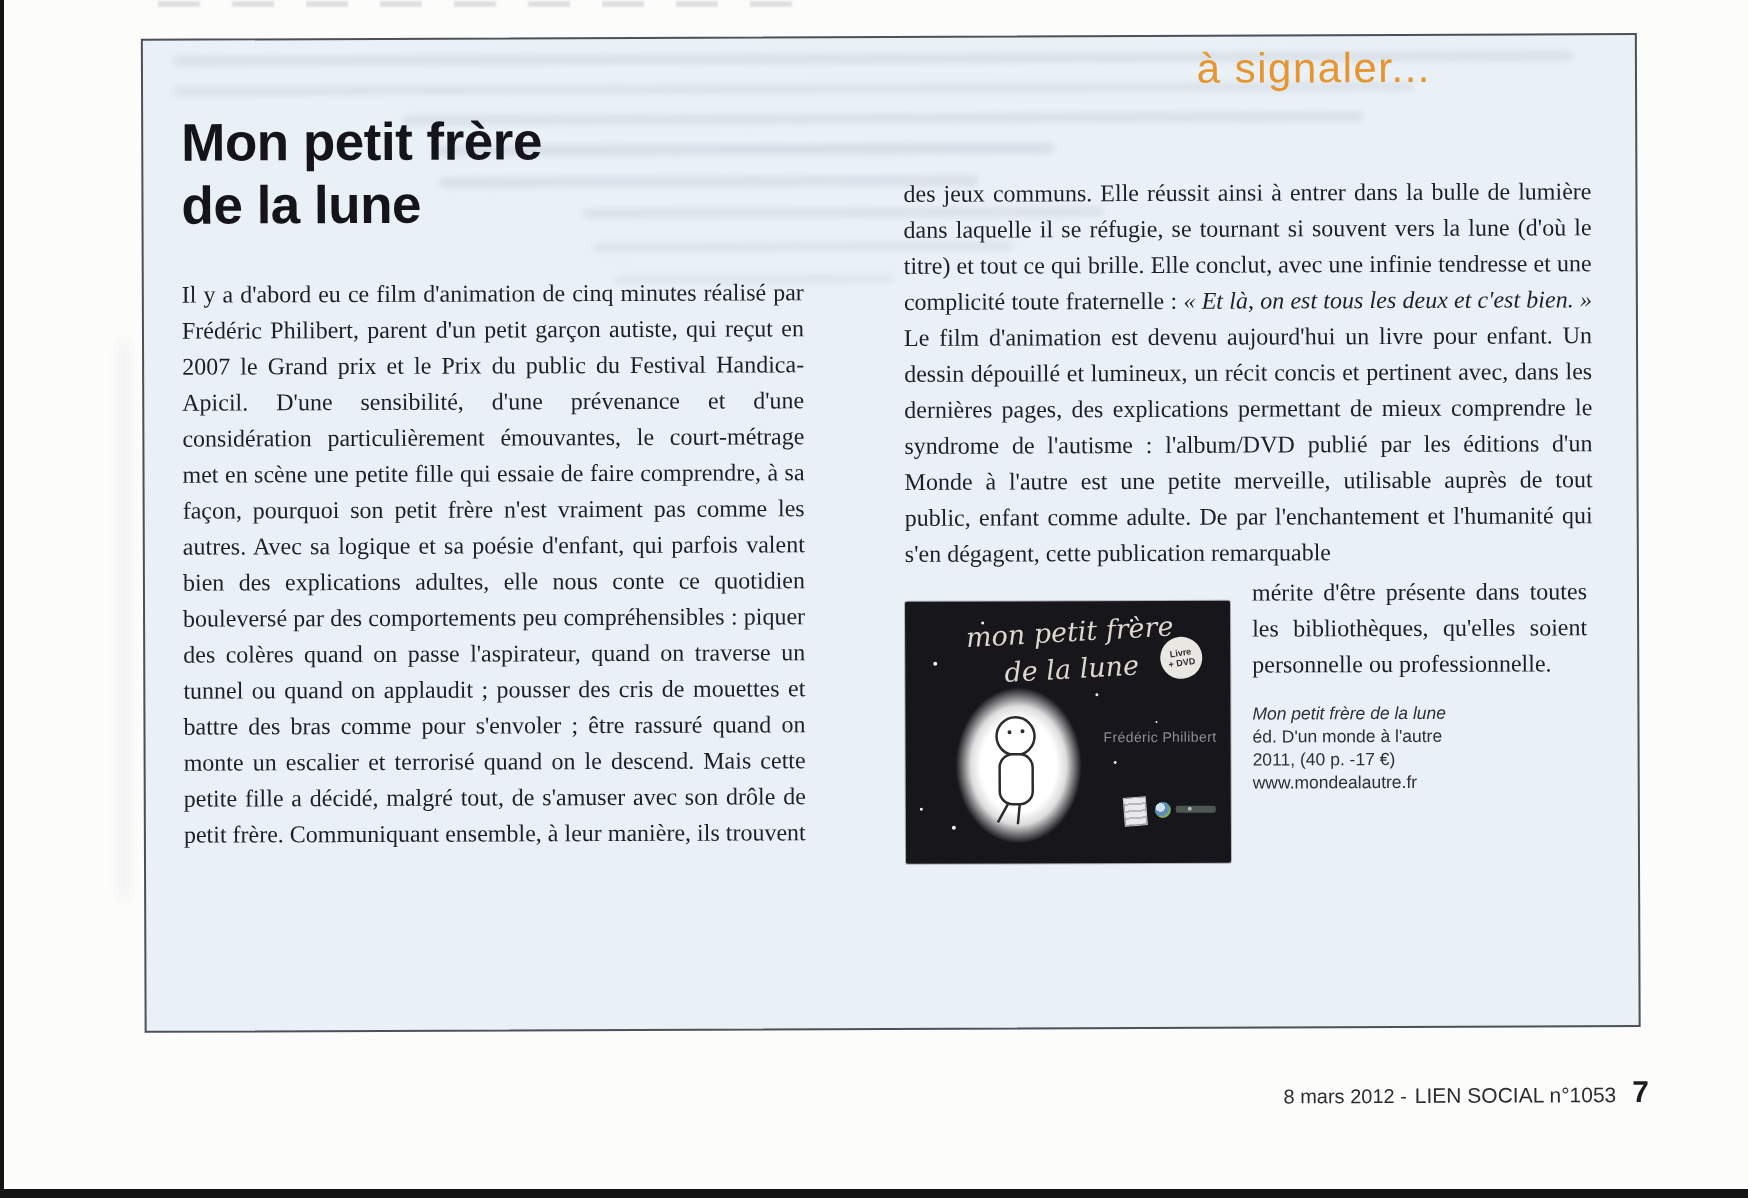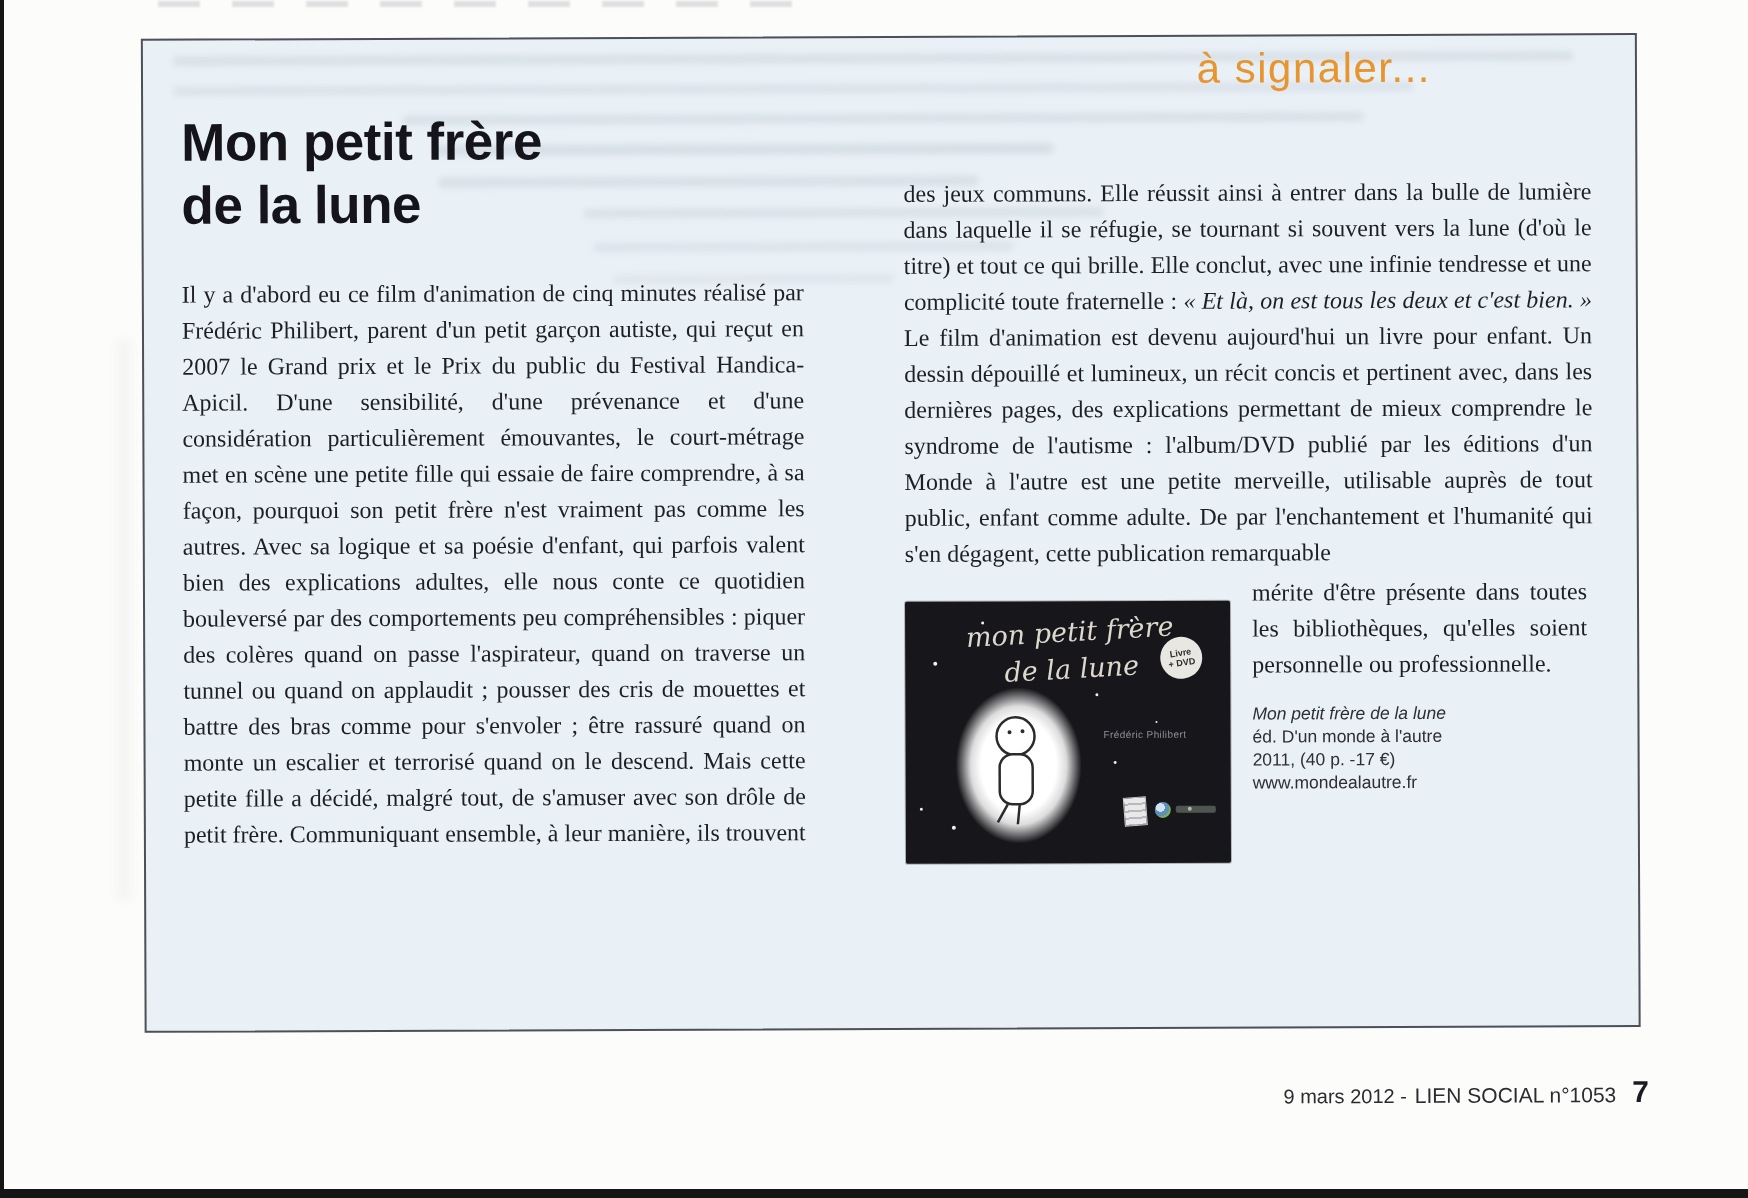--- a/index.html
+++ b/index.html
@@ -63,21 +63,21 @@
     display:flex; flex-direction:column; align-items:center; justify-content:center;
     font-size:9px; font-weight:700; line-height:10px; transform:rotate(-8deg);
   }
   .oval {
     position:absolute; left:50px; top:86px; width:126px; height:156px; border-radius:50%;
     background:radial-gradient(50% 50% at 50% 50%, #ffffff 60%, rgba(255,255,255,.85) 76%, rgba(255,255,255,0) 100%);
   }
   .child { position:absolute; left:50%; top:50%; transform:translate(-50%,-46%); }
   .cover-author {
     position:absolute; left:198px; top:128px;
-    font-size:10px; letter-spacing:.4px; color:#8e8e98;
+    font-size:14px; letter-spacing:.4px; color:#8e8e98;
   }
   .logo-sq {
     position:absolute; left:218px; top:196px; width:21px; height:27px; transform:rotate(-4deg);
     background:repeating-linear-gradient(#e9e9e9 0 5px, #b9b9bd 5px 7px);
     border:1px solid #cfcfd2;
   }
   .logo-circ {
     position:absolute; left:249px; top:201px; width:16px; height:16px; border-radius:50%;
     background:radial-gradient(circle at 35% 35%, #cfe4f2 0 30%, #5f8fb5 30% 60%, #7fae5e 60% 100%);
   }
@@ -181,18 +181,18 @@
               <div>2011, (40 p. -17 €)</div>
               <div class="cap-site">www.mondealautre.fr</div>
             </div>
           </div>
 
         </div>
       </div>
     </div>
 
     <div class="footer">
-      <span class="f-date">9 mars 2012 -</span>
+      <span class="f-date">8 mars 2012 -</span>
       <span class="f-mag">LIEN SOCIAL n°1053</span>
       <span class="f-num">7</span>
     </div>
   </div>
 </div>
 
 </body></html>

